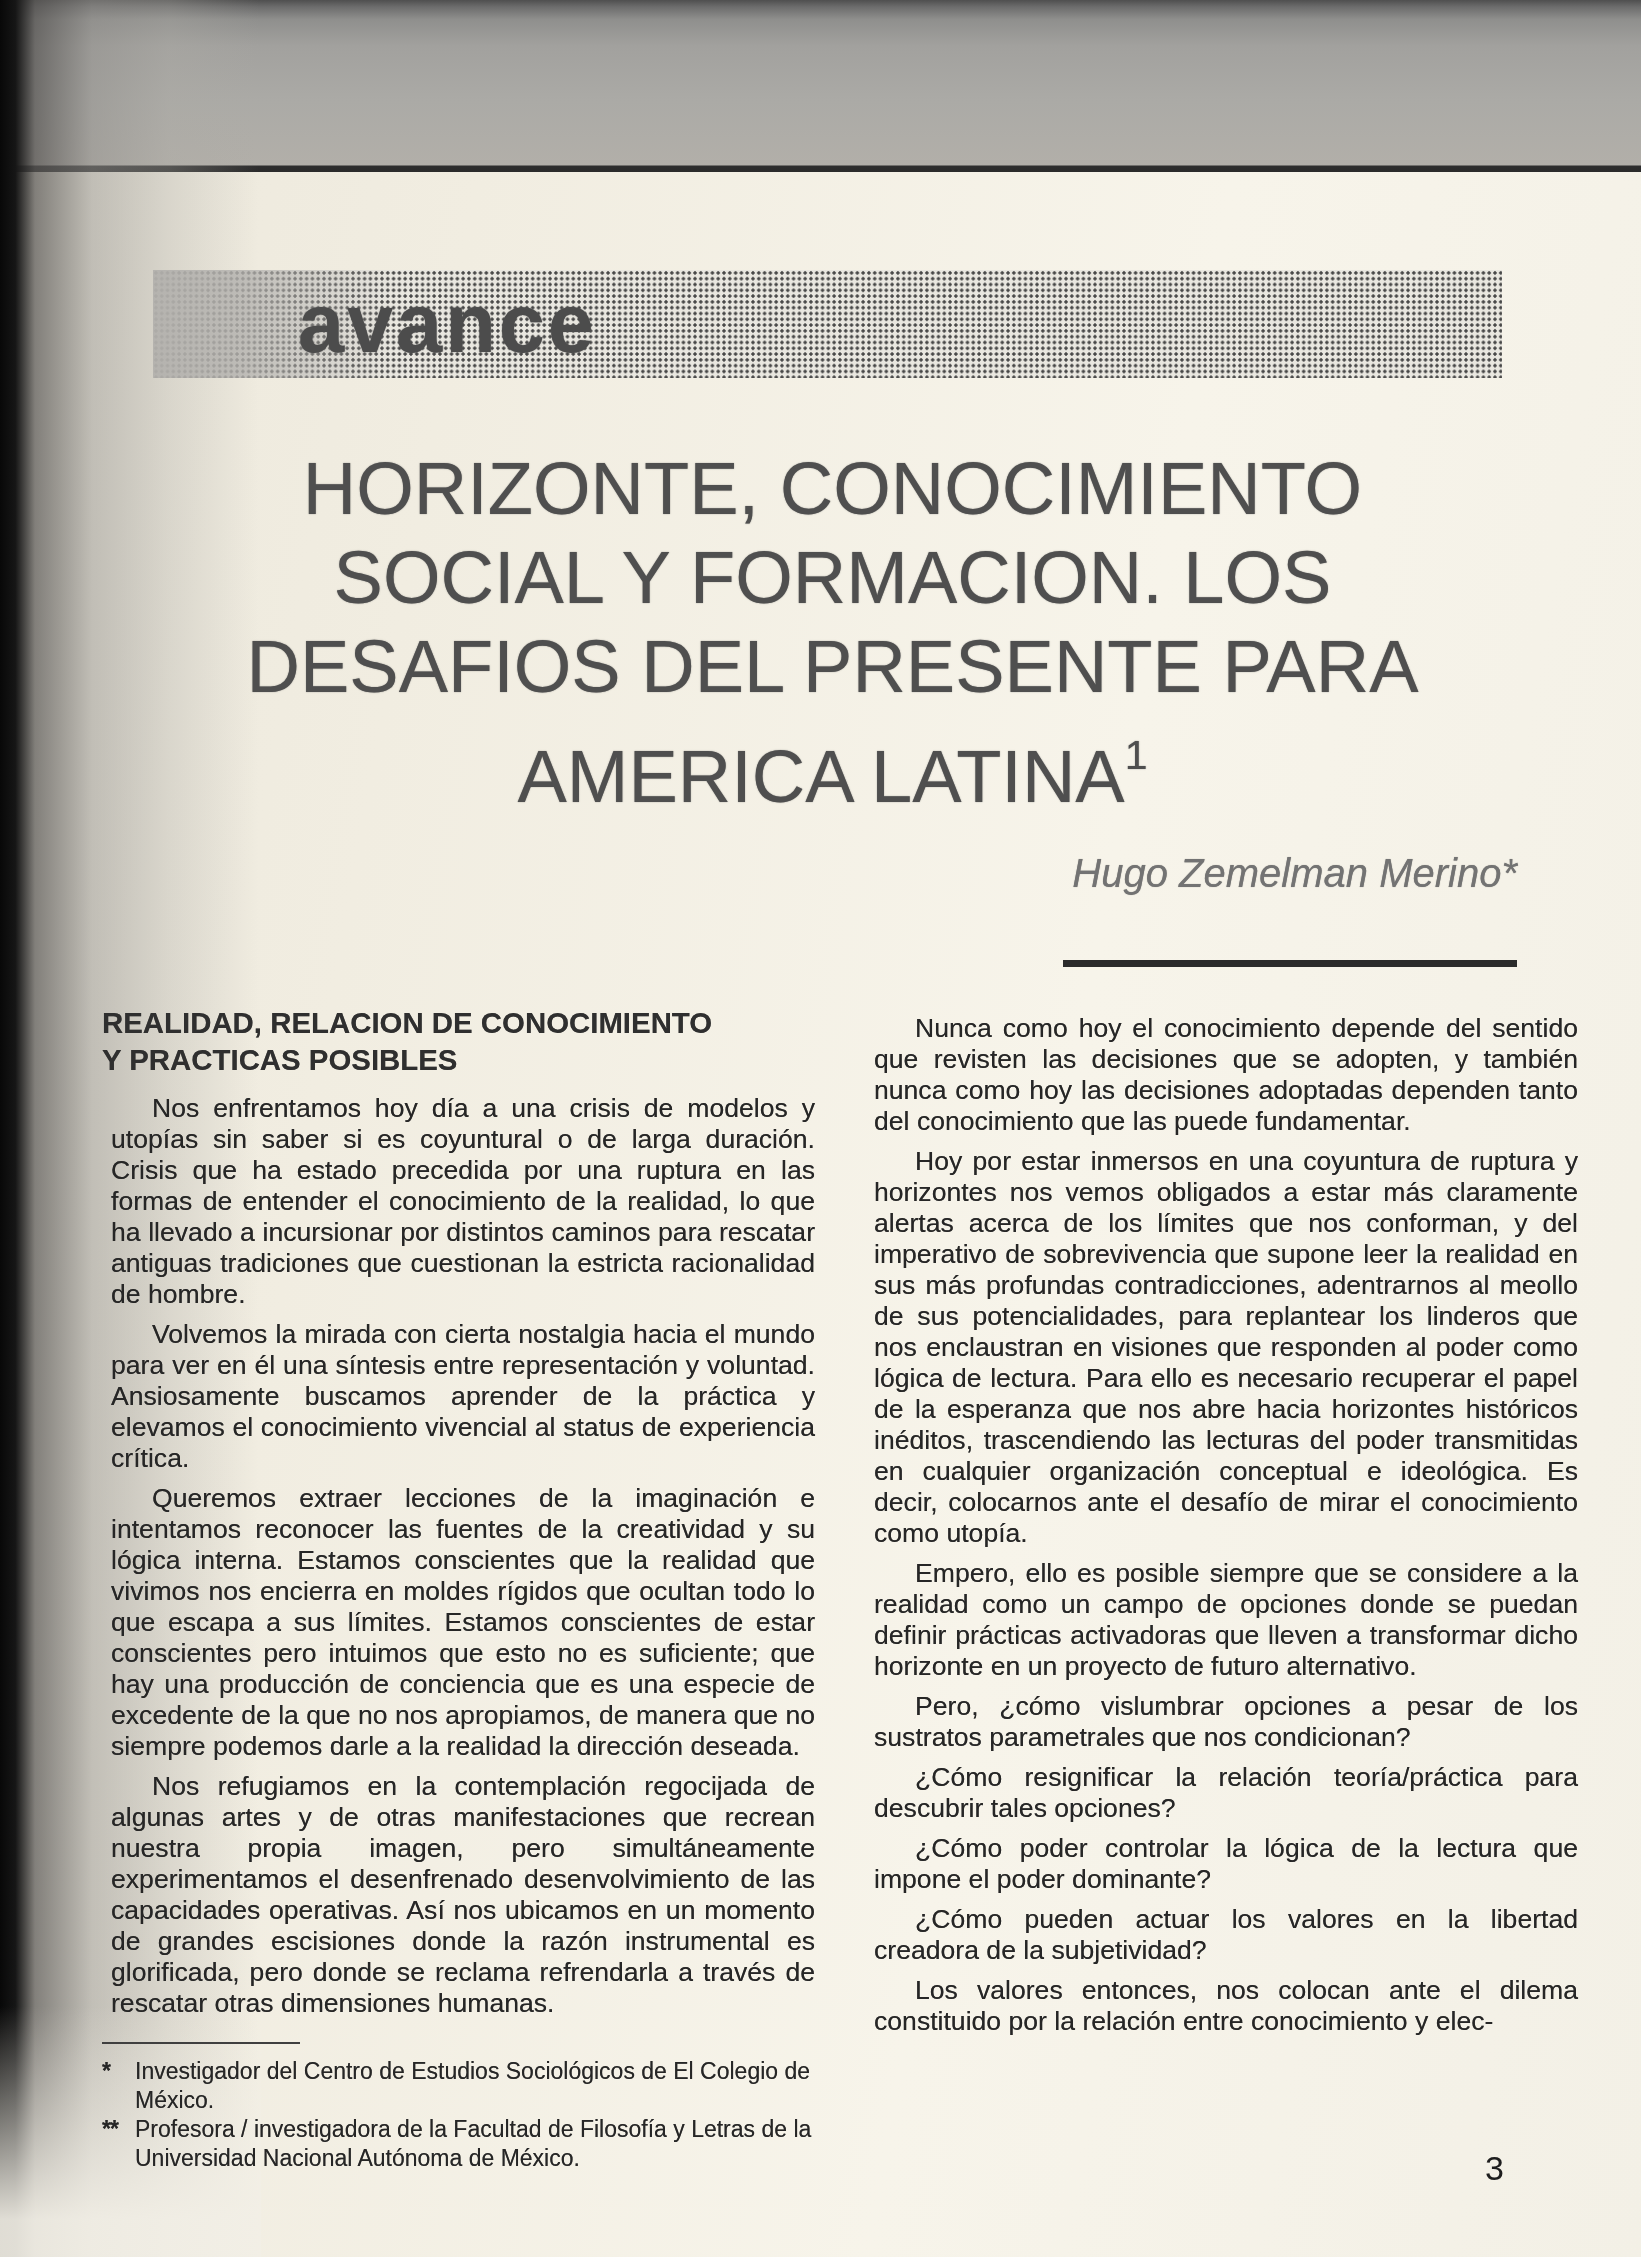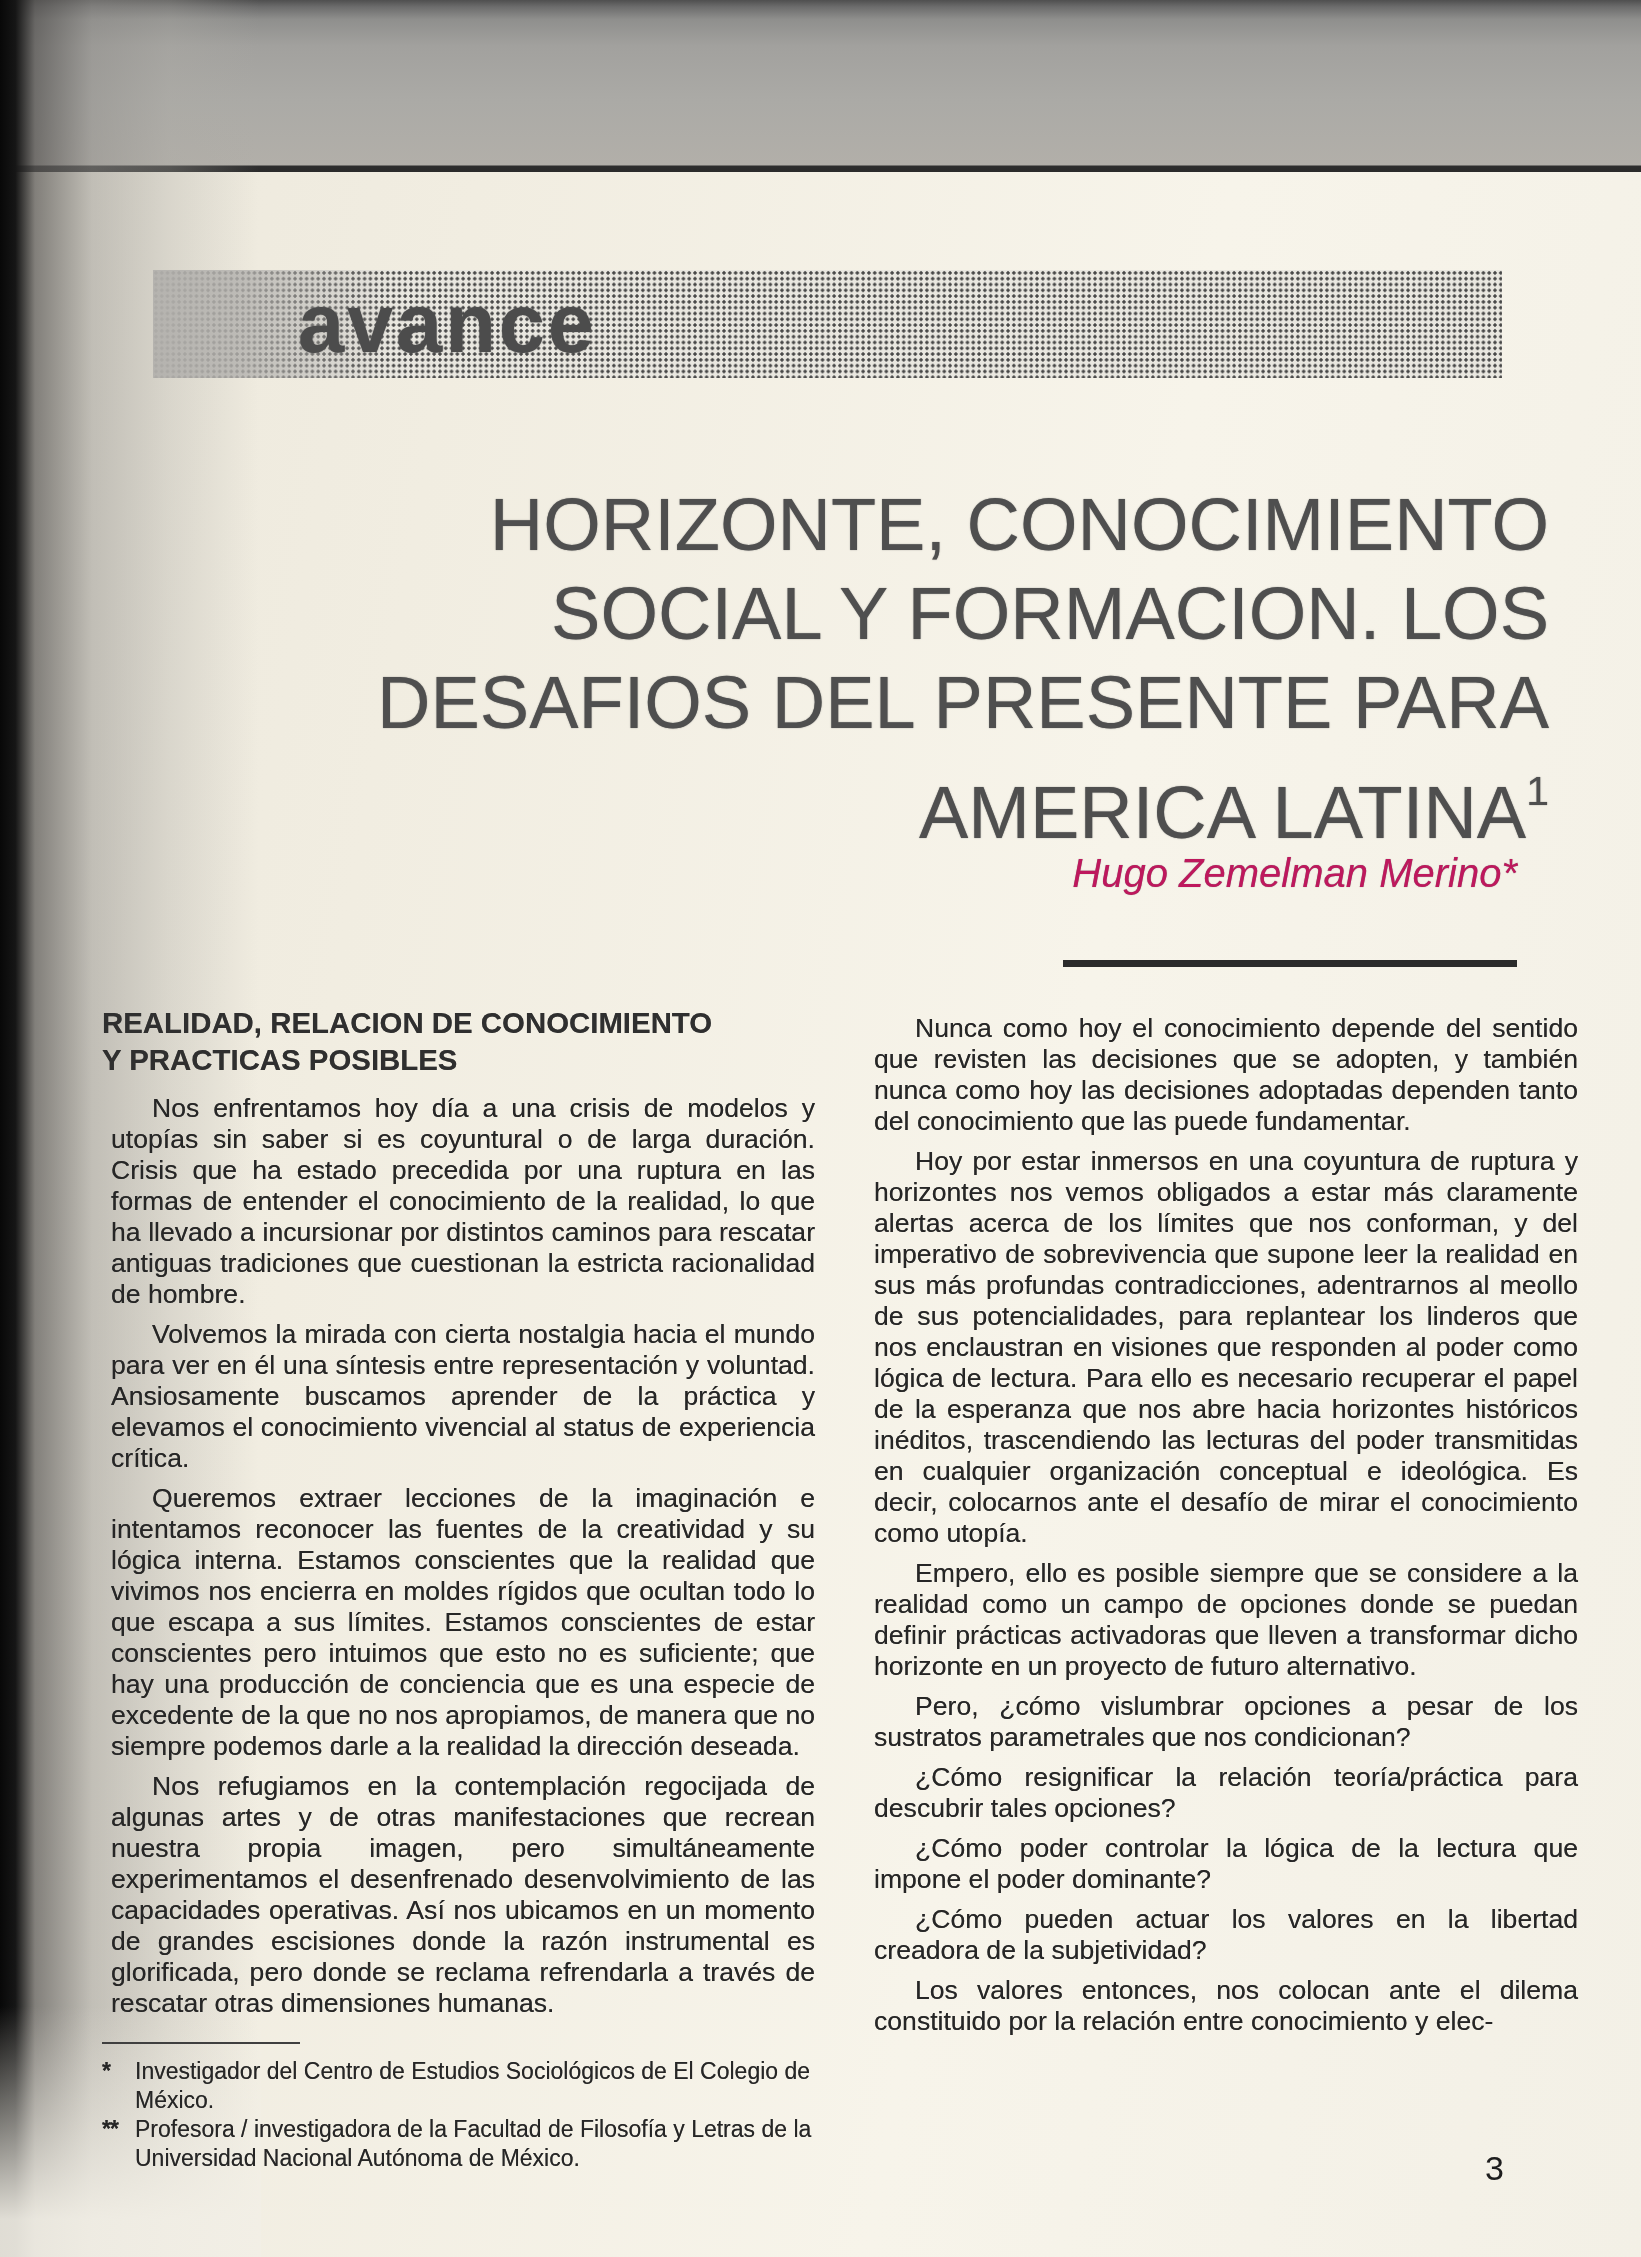--- a/index.html
+++ b/index.html
@@ -70,23 +70,22 @@
     font-weight: bold;
     letter-spacing: 2.9px;
     color: #4c4c4c;
     text-shadow: 0 0 1.4px rgba(76,76,76,0.75);
   }
 
   
   .article-title {
     position: absolute;
     left: 116px; right: 92px; top: 444px;
-    text-align: right;
-    z-index: 4;
-    margin-top: 36px;
+    text-align: center;
+    z-index: 4;
   }
   .title-line {
     font-size: 74px;
     line-height: 89px;
     color: #4f4f4f;
     letter-spacing: 0px;
     text-shadow: 0 0 1.2px rgba(70,70,70,0.7);
     white-space: nowrap;
   }
   .title-line sup {
@@ -98,21 +97,21 @@
   .authors {
     position: absolute;
     right: 124px; top: 846px;
     text-align: right;
     z-index: 4;
   }
   .author-line {
     font-style: italic;
     font-size: 40px;
     line-height: 54px;
-    color: #be185d;
+    color: #737373;
     text-shadow: 0 0 0.8px rgba(46,46,46,0.6);
   }
   .authors-rule {
     position: absolute;
     right: 124px; top: 960px;
     width: 454px; height: 6.8px;
     background: #2b2b2b;
     z-index: 4;
   }
 

